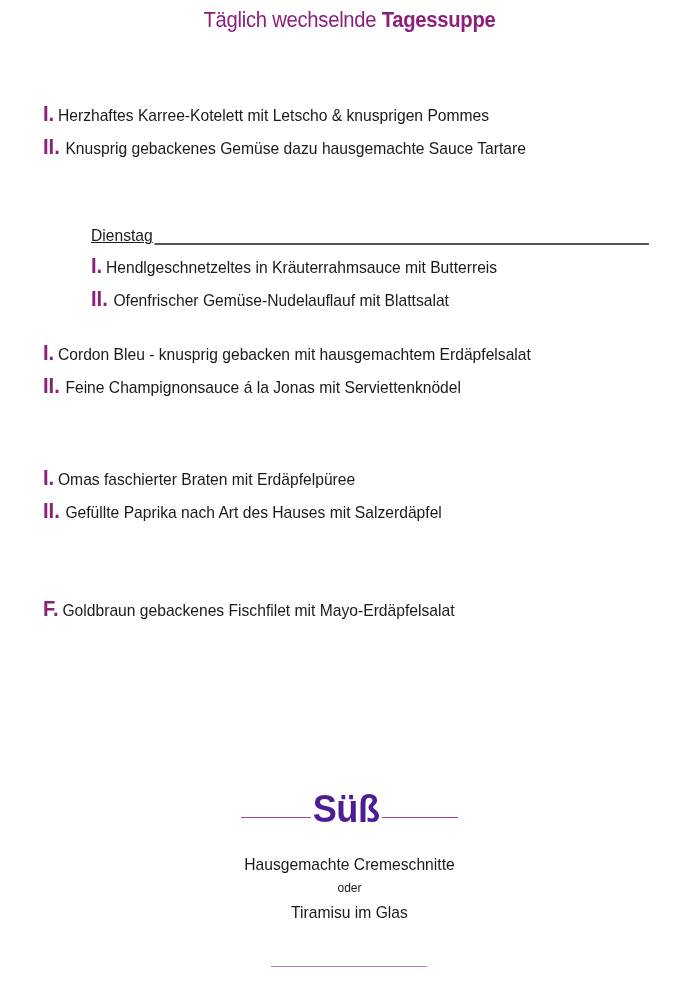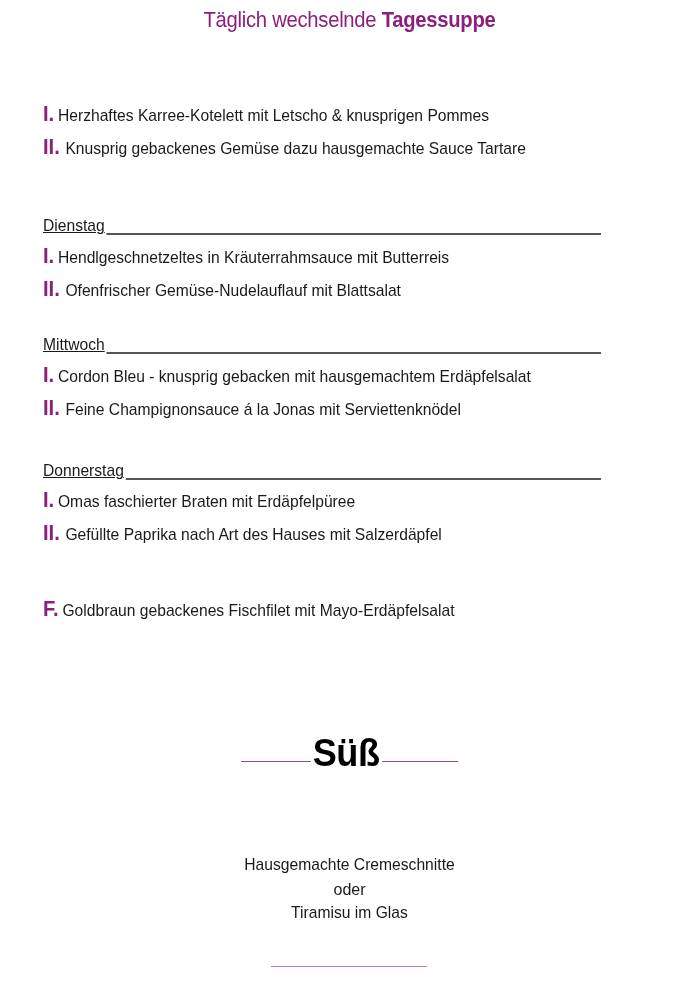--- a/index.html
+++ b/index.html
@@ -65,23 +65,23 @@
     font-weight: bold;
     font-size: 22px;
     margin-right: 4px;
   }
   .num.roman2 { margin-right: 6px; }
 
   .sweet-title {
     position: absolute;
     left: 0;
     width: 699px;
-    top: 732px;
+    top: 788px;
     text-align: center;
-    color: #000000;
+    color: #4c1d95;
   }
   .sweet-title .us {
     display: inline-block;
     vertical-align: baseline;
     height: 1px;
     background: #a0458f;
     position: relative;
     top: -4px;
   }
   .sweet-title .us.left { width: 70px; }
@@ -94,21 +94,21 @@
     transform: scaleX(0.95);
   }
   .dessert {
     position: absolute;
     left: 0;
     width: 699px;
     text-align: center;
     color: #1a1a1a;
   }
   .dessert.l1 { top: 855px; font-size: 17px; transform: scaleX(0.92); }
-  .dessert.or { top: 881px; font-size: 16px; }
+  .dessert.or { top: 881px; font-size: 12px; }
   .dessert.l2 { top: 903px; font-size: 17px; transform: scaleX(0.92); }
   .bottom-line {
     position: absolute;
     left: 271px;
     width: 156px;
     top: 966px;
     height: 1px;
     background: #c27ab7;
   }
 </style>
@@ -121,48 +121,42 @@
 
 <div class="day" style="top:93px;">
   <div class="item" style="margin-top:4px;">
     <span class="num">I.</span><span>Herzhaftes Karree-Kotelett mit Letscho &amp; knusprigen Pommes</span>
   </div>
   <div class="item">
     <span class="num roman2">II.</span><span>Knusprig gebackenes Gemüse dazu hausgemachte Sauce Tartare</span>
   </div>
 </div>
 
-<div class="day" style="top:213px;">
+<div class="day" style="top:223px;margin-left:48px;">
   <div class="day-head">
     <span class="day-name">Dienstag</span>
   </div>
   <div class="item" style="margin-top:4px;">
     <span class="num">I.</span><span>Hendlgeschnetzeltes in Kräuterrahmsauce mit Butterreis</span>
   </div>
   <div class="item">
     <span class="num roman2">II.</span><span>Ofenfrischer Gemüse-Nudelauflauf mit Blattsalat</span>
   </div>
 </div>
 
 <div class="day" style="top:332px;">
-  <div class="day-head">
-    <span class="day-name">Mittwoch</span>
-  </div>
   <div class="item" style="margin-top:4px;">
     <span class="num">I.</span><span>Cordon Bleu - knusprig gebacken mit hausgemachtem Erdäpfelsalat</span>
   </div>
   <div class="item">
     <span class="num roman2">II.</span><span>Feine Champignonsauce á la Jonas mit Serviettenknödel</span>
   </div>
 </div>
 
 <div class="day" style="top:458px;">
-  <div class="day-head">
-    <span class="day-name">Donnerstag</span>
-  </div>
   <div class="item" style="margin-top:3px;">
     <span class="num">I.</span><span>Omas faschierter Braten mit Erdäpfelpüree</span>
   </div>
   <div class="item">
     <span class="num roman2">II.</span><span>Gefüllte Paprika nach Art des Hauses mit Salzerdäpfel</span>
   </div>
 </div>
 
 <div class="day" style="top:590px;">
   <div class="item" style="margin-top:2px;">

